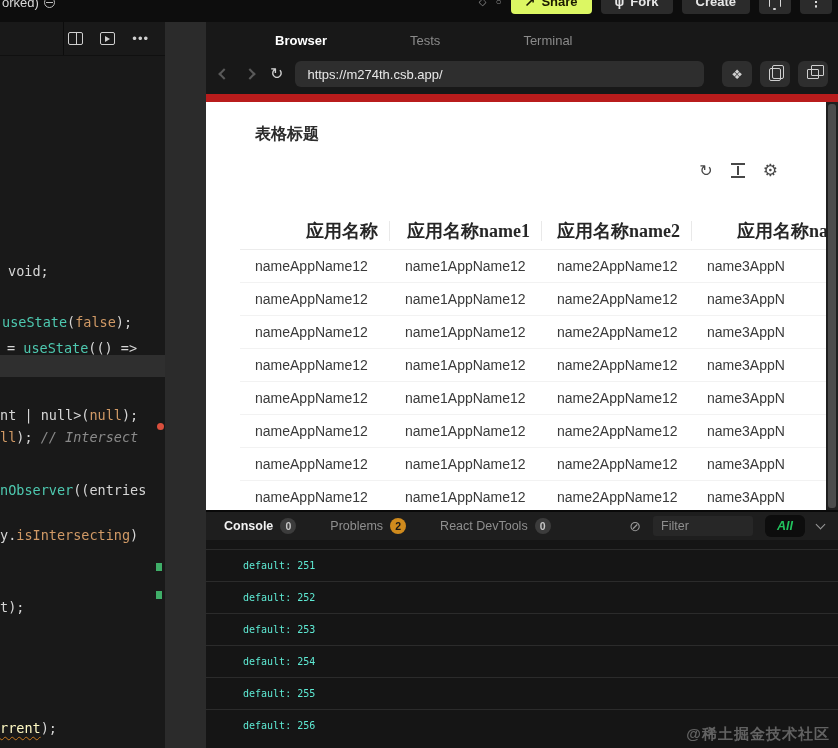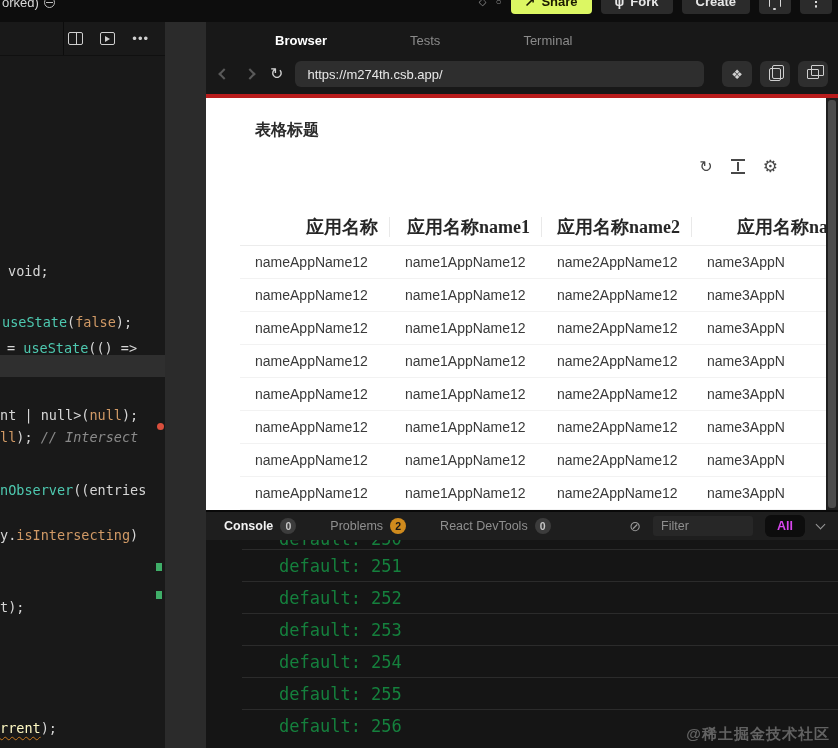--- a/index.html
+++ b/index.html
@@ -56,21 +56,21 @@
   .chev-fwd { transform:rotate(-135deg); margin-right:16px; }
   .refresh { color:#d0d0d0; font-size:16px; margin-right:12px; line-height:1; cursor:pointer; }
   .url-pill { flex:1; height:26px; background:#2e2e2e; border-radius:6px; color:#e8e8e8; font-size:13px; display:flex; align-items:center; padding-left:12px; margin-right:10px; }
   .nav-iconbtn { width:30px; height:26px; background:#2e2e2e; border-radius:6px; display:flex; align-items:center; justify-content:center; margin-left:8px; cursor:pointer; color:#cfcfcf; font-size:13px; }
   .ic-pages { width:12px; height:13px; border:1.5px solid #cfcfcf; border-radius:2px; position:relative; background:#2e2e2e; }
   .ic-pages::before { content:''; position:absolute; left:2px; top:-4px; width:10px; height:12px; border:1.5px solid #cfcfcf; border-radius:2px; }
   .ic-windows { width:12px; height:10px; border:1.5px solid #cfcfcf; border-radius:1px; position:relative; background:#2e2e2e; }
   .ic-windows::before { content:''; position:absolute; left:3px; top:-5px; width:11px; height:9px; border:1.5px solid #cfcfcf; border-radius:1px; }
 
   
-  .viewport { height:416px; display:flex; border-top:4px solid #b91c1c; }
+  .viewport { height:416px; display:flex; border-top:8px solid #b91c1c; }
   .vp-white { position:relative; width:620px; background:#ffffff; overflow:hidden; }
   .vp-scroll { width:12px; background:#1f1f1f; position:relative; }
   .vp-thumb { position:absolute; left:2px; right:2px; top:2px; bottom:2px; background:#4c4c4c; border-radius:3px; }
   .page-title { position:absolute; left:49px; top:22px; font-size:16px; font-weight:700; color:#2b2b2b; }
   .tbl-toolbar { position:absolute; top:60px; right:48px; display:flex; align-items:center; gap:18px; color:#484848; }
   .tt-reload { font-size:16px; line-height:1; cursor:pointer; }
   .tt-gear { font-size:17px; line-height:1; cursor:pointer; }
   .ic-density { width:14px; height:15px; position:relative; cursor:pointer; }
   .ic-density::before { content:''; position:absolute; left:0; right:0; top:0; height:1.8px; background:#484848; }
   .ic-density::after { content:''; position:absolute; left:0; right:0; bottom:0; height:1.8px; background:#484848; }
@@ -87,23 +87,23 @@
   .console { flex:1; background:#151515; border-top:2px solid #090909; display:flex; flex-direction:column; position:relative; }
   .console-bar { height:28px; background:#1e1e1e; display:flex; padding:0 14px 0 18px; gap:34px; font-size:12.5px; }
   .c-tab { display:flex; align-items:center; gap:7px; color:#8f8f8f; cursor:pointer; }
   .c-tab.active { color:#f2f2f2; font-weight:700; }
   .badge { min-width:16px; height:16px; border-radius:8px; background:#3c3c3c; color:#c8c8c8; font-size:10.5px; font-weight:700; display:flex; align-items:center; justify-content:center; padding:0 4px; }
   .badge.orange { background:#cf8a1d; color:#171717; }
   .bar-right { margin-left:auto; display:flex; align-items:center; gap:12px; }
   .ic-clear { color:#9a9a9a; font-size:14px; line-height:1; cursor:pointer; }
   .filter-input { width:100px; height:20px; background:#272727; border:none; border-radius:3px; color:#dcdcdc; font-size:12.5px; padding:0 8px; font-family:"Liberation Sans", sans-serif; }
   .filter-input::placeholder { color:#8f8f8f; }
-  .all-pill { height:22px; background:#0d0d0d; border-radius:6px; padding:0 12px; color:#d946ef; font-weight:700; display:flex; align-items:center; cursor:pointer; }
+  .all-pill { height:22px; background:#0d0d0d; border-radius:6px; padding:0 12px; color:#22c55e; font-weight:700; display:flex; align-items:center; cursor:pointer;font-style:italic; }
   .chev-dn { width:7px; height:7px; border-left:1.8px solid #9a9a9a; border-bottom:1.8px solid #9a9a9a; transform:rotate(-45deg); margin-top:-3px; cursor:pointer; }
-  .console-rows { flex:1; overflow:hidden; font-family:"DejaVu Sans Mono", monospace; font-size:17px; color:#15803d;margin-left:36px; }
+  .console-rows { flex:1; overflow:hidden; font-family:"DejaVu Sans Mono", monospace; font-size:10px; color:#5eead4; }
   .c-partial { height:9px; overflow:hidden; position:relative; }
   .c-partial span { position:absolute; left:37px; top:-11px; }
   .c-row { height:32px; border-top:1px solid #2b2b2b; display:flex; align-items:center; padding-left:37px; }
   .watermark { position:absolute; right:8px; bottom:4px; font-size:15px; color:rgba(175,175,175,0.5); letter-spacing:1px;font-weight:bold; }
 </style>
 </head>
 <body>
 
 <div class="topbar">
   <div class="project-label">

